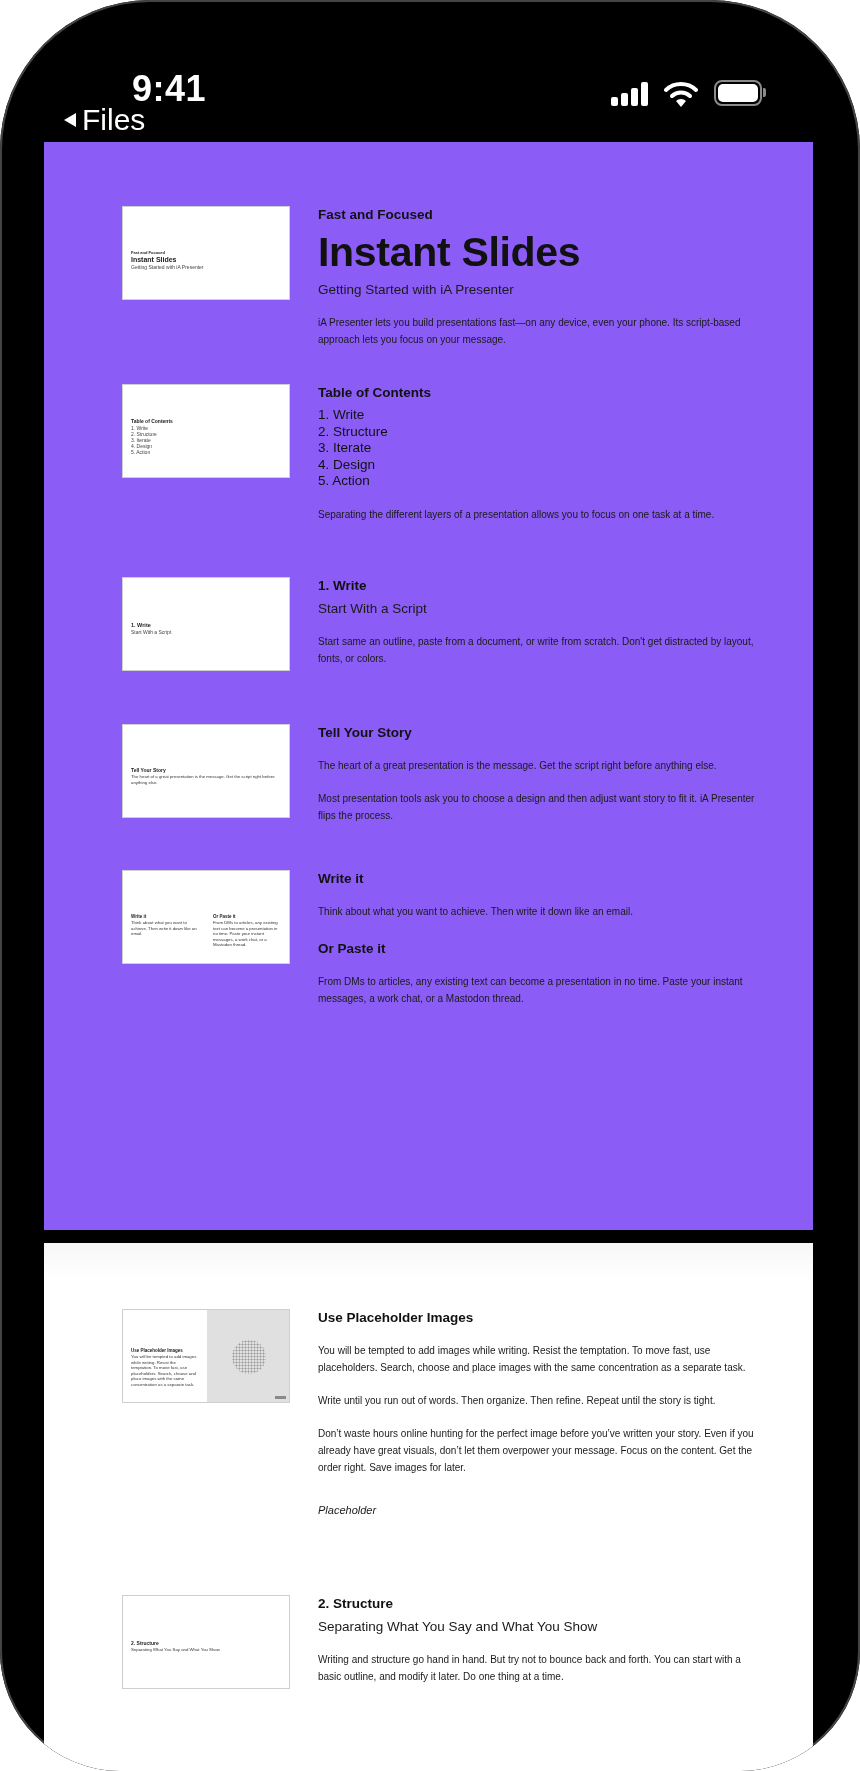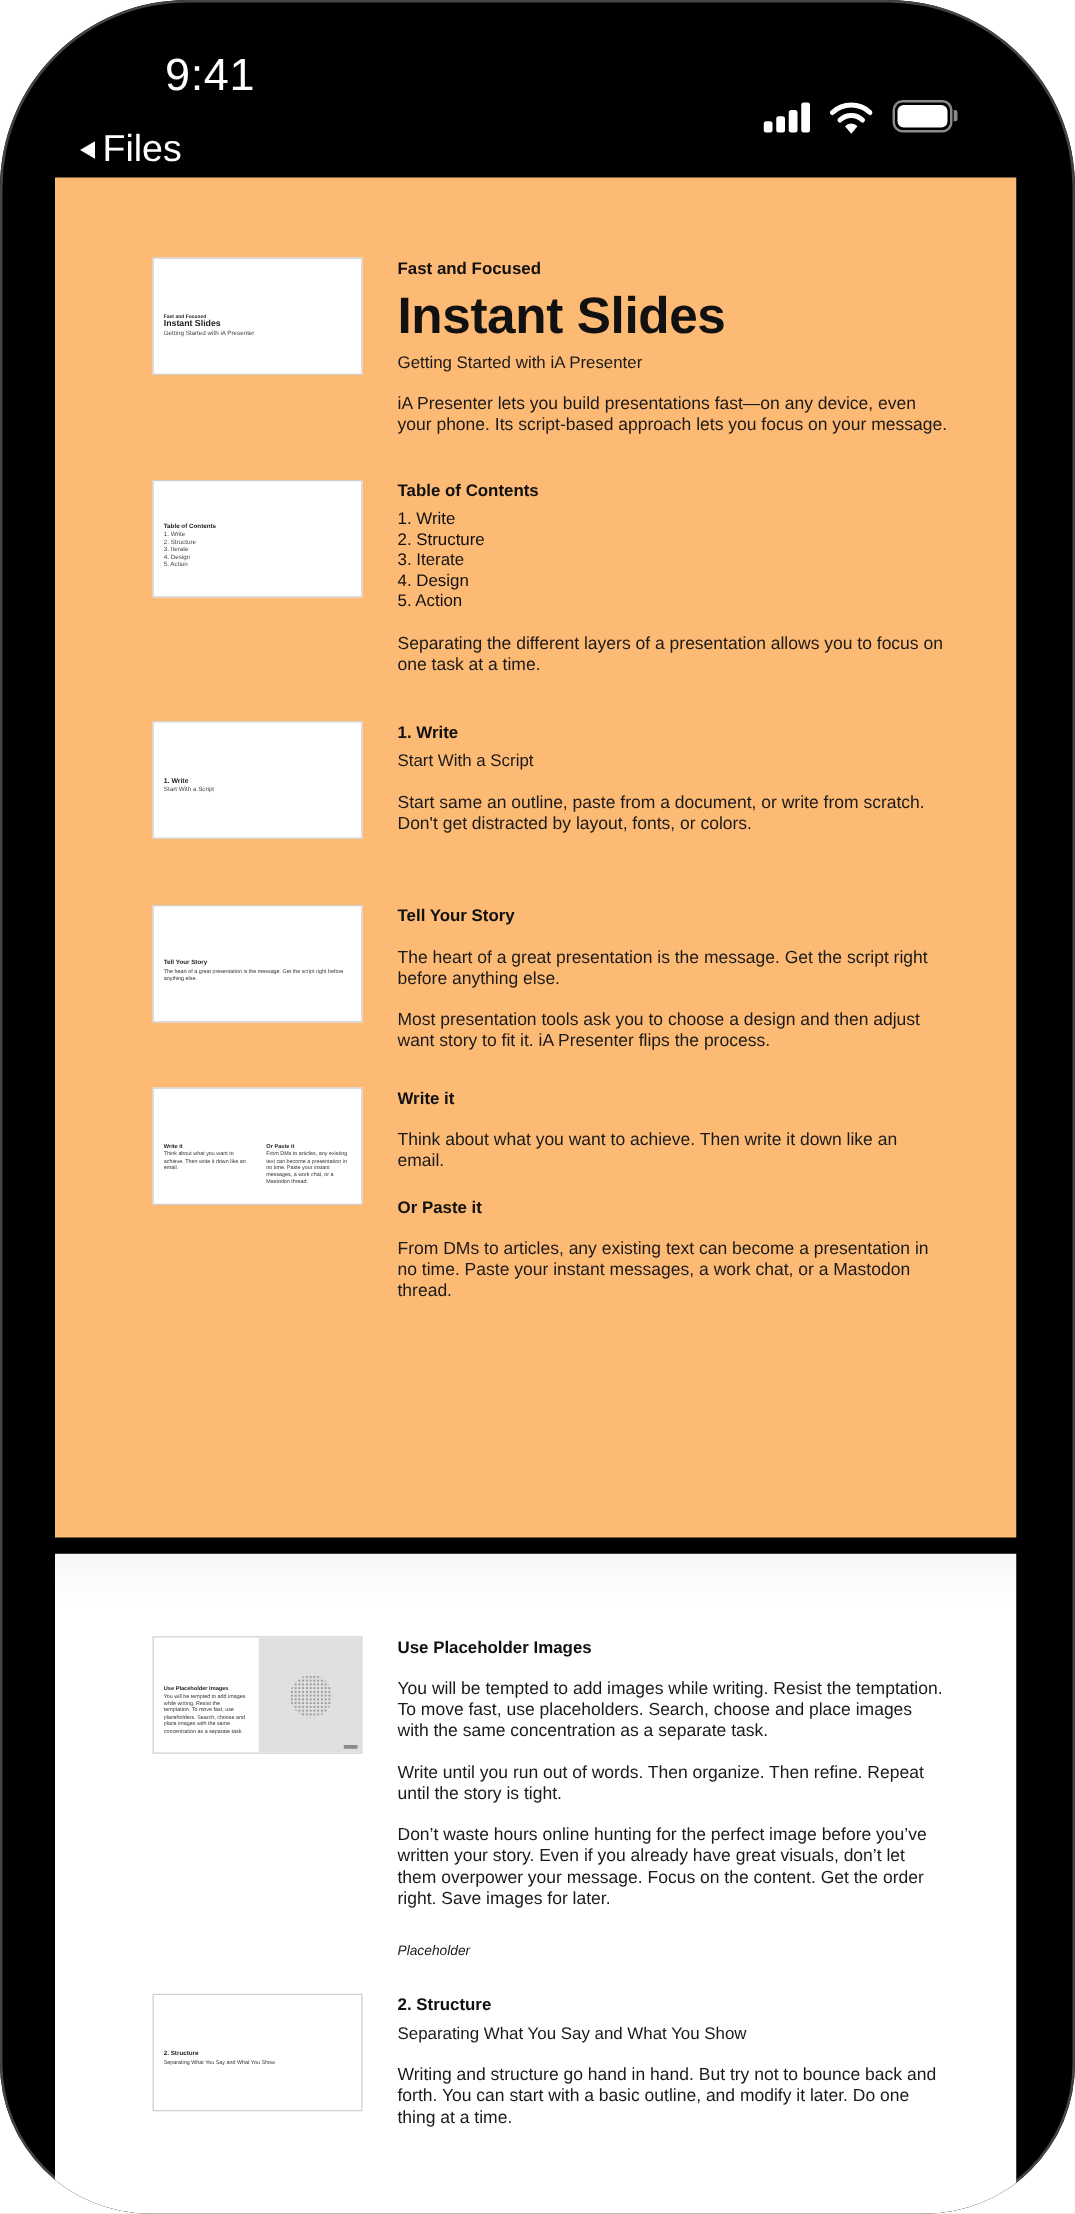--- a/index.html
+++ b/index.html
@@ -8,32 +8,32 @@
     background: #ffffff;
     font-family: "Liberation Sans", sans-serif;
   }
   .device {
     position: absolute; left: 0; top: 0; width: 860px; height: 1771px;
     background: #000; border-radius: 150px 150px 120px 120px;
     box-shadow: inset 0 0 0 2px #444;
     overflow: hidden;
   }
   .status-bar { position: absolute; left: 0; top: 0; width: 860px; height: 142px; }
-  .time { position: absolute; left: 132px; top: 39px; color: #fff; font-size: 36px; font-weight: 400; letter-spacing: 0.5px; }
+  .time { position: absolute; left: 132px; top: 68px; color: #fff; font-size: 36px; font-weight: 700; letter-spacing: 0.5px; }
   .back { position: absolute; left: 64px; top: 103px; color: #fff; font-size: 30px; display: flex; align-items: center; gap: 6px; cursor: pointer; }
   .back .tri { width: 0; height: 0; border-top: 7px solid transparent; border-bottom: 7px solid transparent; border-right: 12px solid #fff; }
   .signal { position: absolute; left: 611px; top: 82px; width: 40px; height: 24px; }
   .signal span { position: absolute; bottom: 0; width: 7px; background: #fff; border-radius: 2px; }
   .wifi { position: absolute; left: 664px; top: 80px; width: 34px; height: 28px; }
   .battery { position: absolute; left: 714px; top: 80px; width: 50px; height: 26px; }
   .battery .shell { position: absolute; left: 0; top: 0; width: 44px; height: 22px; border: 2px solid #8a8a8a; border-radius: 8px; }
   .battery .fill { position: absolute; left: 4px; top: 4px; width: 40px; height: 18px; background: #fff; border-radius: 5px; }
   .battery .nub { position: absolute; left: 49px; top: 8px; width: 3px; height: 9px; background: #8a8a8a; border-radius: 0 2px 2px 0; }
 
-  .page { position: absolute; left: 44px; width: 769px; background: #fdba74; }
+  .page { position: absolute; left: 44px; width: 769px; background: #8b5cf6; }
   .page1 { top: 142px; height: 1088px; }
   .page2 { top: 1243px; height: 600px; border-radius: 0 0 100px 100px; overflow: hidden;
            background: linear-gradient(#f7f7f7, #ffffff 40px); }
 
   .slide-row { position: absolute; left: 0; width: 769px; }
   .thumb {
     position: absolute; left: 78px; top: 0; width: 168px; height: 94px;
     border: 1px solid #cfcfcf; background: #fff; box-sizing: border-box; overflow: hidden; cursor: pointer;
   }
   .thumb .tc { position: absolute; left: 8px; right: 8px; color: #222; }
@@ -43,21 +43,21 @@
   .thumb .tb { font-size: 4.3px; line-height: 5.5px; color: #333; }
   .thumb .timage { position: absolute; left: 84px; top: 0; right: 0; bottom: 0; background: #e0e0e0; }
   .thumb .dots { position: absolute; left: 25px; top: 30px; width: 34px; height: 34px; border-radius: 50%;
     background: radial-gradient(circle, #9a9a9a 0.8px, transparent 1.2px) 0 0/3px 3px; }
   .thumb .caption-chip { position: absolute; right: 3px; bottom: 3px; width: 11px; height: 3px; background: #8a8a8a; }
 
   .text { position: absolute; left: 274px; top: 0; width: 440px; color: #111; }
   .kicker { font-size: 13.5px; font-weight: bold; margin: 0 0 6px 0; line-height: 17px; }
   .big-title { font-size: 41px; font-weight: bold; line-height: 46px; margin: 0 0 6px 0; letter-spacing: -0.3px; }
   .h { font-size: 13.5px; font-weight: bold; line-height: 17px; margin: 0 0 6px 0; }
-  .p { font-size: 14px; line-height: 17px; margin: 16px 0 6px 0; color: #1a1a1a; }
+  .p { font-size: 10px; line-height: 17px; margin: 16px 0 6px 0; color: #1a1a1a; }
   .sub { font-size: 13.5px; line-height: 17px; margin: 0 0 6px 0; color: #1a1a1a; }
   .ol { font-size: 13.5px; line-height: 16.5px; margin: 0 0 6px 0; padding: 0; list-style: none; }
   .gap { height: 14px; }
   .italic { font-style: italic; font-size: 11px; line-height: 17px; color: #1a1a1a; }
 </style>
 </head>
 <body>
 
 <div class="device">
 

